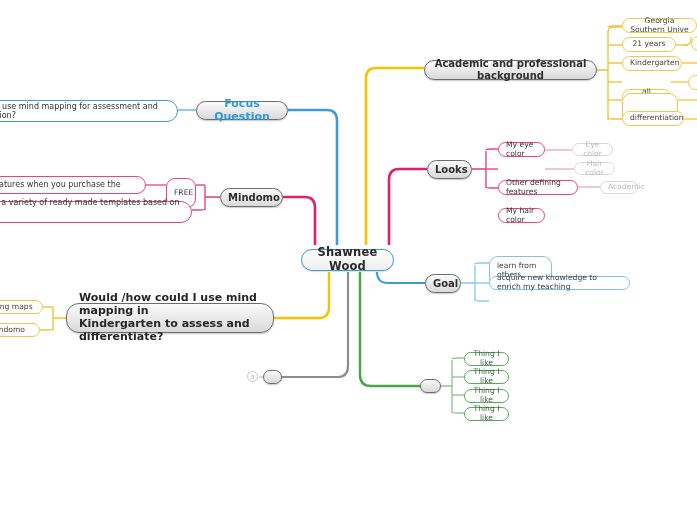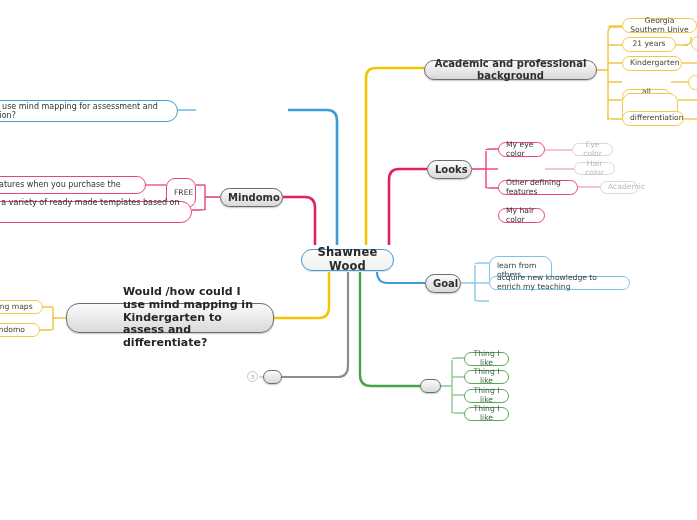--- a/index.html
+++ b/index.html
@@ -206,40 +206,43 @@
   <div class="node leaf gr center" style="left:464px;top:370px;width:45px;height:14px;">
     <span class="txt">Thing I like</span>
   </div>
   <div class="node leaf gr center" style="left:464px;top:389px;width:45px;height:14px;">
     <span class="txt">Thing I like</span>
   </div>
   <div class="node leaf gr center" style="left:464px;top:407px;width:45px;height:14px;">
     <span class="txt">Thing I like</span>
   </div>
 
+  <div class="node main blue-text" style="left:196px;top:101px;width:92px;height:19px;">
+    <span class="txt">Focus Question</span>
+  </div>
   <div class="node leaf blbox" style="left:-35px;top:100px;width:213px;height:22px;">
     <span class="txt" style="white-space:pre-line;">could I use mind mapping for assessment and
 rentiation?</span>
   </div>
 
   <div class="node main" style="left:220px;top:188px;width:63px;height:19px;">
     <span class="txt">Mindomo</span>
   </div>
   <div class="node leaf pk center" style="left:166px;top:178px;width:30px;height:30px;">
     <span class="txt">FREE</span>
   </div>
   <div class="node leaf pkbox" style="left:-40px;top:176px;width:186px;height:18px;">
     <span class="txt">more features when you purchase the</span>
   </div>
   <div class="node leaf pkbox" style="left:-40px;top:201px;width:232px;height:22px;">
     <span class="txt" style="white-space:pre-line;">It offers a variety of ready made templates based on subject/
 content</span>
   </div>
 
-  <div class="node main big" style="left:66px;top:303px;width:208px;height:30px;padding-left:44px;">
+  <div class="node main big" style="left:66px;top:303px;width:208px;height:30px;">
     <span class="txt" style="white-space:pre-line;">Would /how could I use mind mapping in
 Kindergarten to assess and differentiate?</span>
   </div>
   <div class="node leaf ybox" style="left:-22px;top:300px;width:65px;height:14px;">
     <span class="txt">nking maps</span>
   </div>
   <div class="node leaf ybox" style="left:-25px;top:323px;width:65px;height:14px;">
     <span class="txt">Mindomo</span>
   </div>
 

